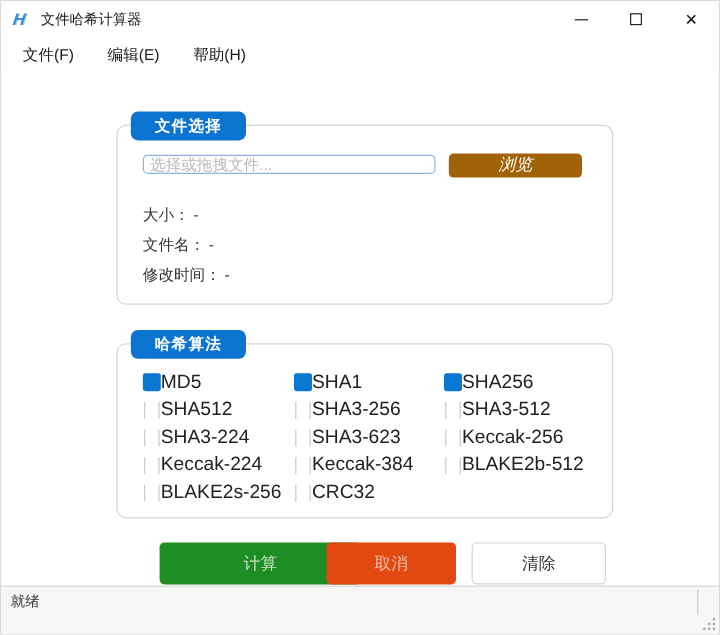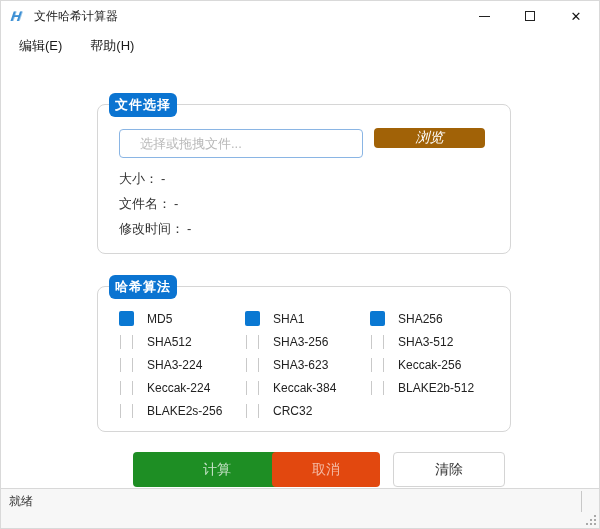--- a/index.html
+++ b/index.html
@@ -22,41 +22,41 @@
 
   
   .menubar { position:absolute; top:30px; left:0; width:100%; height:30px; background:#fff; padding-left:4px; display:flex; align-items:center; }
   .menu-item { display:inline-block; padding:4px 14px; font-size:13px; color:#1a1a1a; background:transparent; border:none; font-family:inherit; }
 
   
   .groupbox { position:absolute; left:96px; width:414px; border:1px solid #d6d6d6; border-radius:8px; background:#fff; }
   .gb-file { top:103px; height:150px; }
   .gb-hash { top:285px; height:146px; }
   .gb-badge { position:absolute; left:11px; top:-12px; background:#0b74d1; color:#fff; font-weight:bold;
-              font-size:13px; padding:3px 6px; border-radius:6px; letter-spacing:1px; }
+              font-size:13px; padding:3px 20px; border-radius:6px; letter-spacing:1px; }
 
   
-  .file-input { position:absolute; left:21px; top:24px; width:244px; height:29px;
-                border:1px solid #8ab5e4; border-radius:4px; padding:0 20px; font-size:13px;
+  .file-input { position:absolute; left:21px; top:24px; width:244px; height:16px;
+                border:1px solid #8ab5e4; border-radius:4px; padding:0 5px; font-size:13px;
                 color:#1d4ed8; outline:none; font-family:inherit; }
   .file-input::placeholder { color:#b9b9b9; }
   .browse-btn { position:absolute; left:276px; top:23px; width:111px; height:20px;
                 background:#a16207; color:#fff; border:none; border-radius:4px; font-size:14px; font-family:inherit;font-style:italic; }
   .info-rows { position:absolute; left:21px; top:61px; }
   .info-row { height:25px; line-height:25px; font-size:13px; color:#333; }
   .info-row .val { margin-left:3px; color:#333; }
 
   
   .algo-grid { position:absolute; left:21px; top:20px; width:380px;
                display:grid; grid-template-columns:126px 125px auto; grid-auto-rows:23px; align-items:center; }
   .algo-cell { display:flex; align-items:center; }
   .cb { width:15px; height:15px; background:#0a78d2; border-radius:2px; flex:none; }
   .cb.unchecked { width:13px; height:14px; margin:0 1px; background:transparent; border-radius:0;
                   border-left:1px solid #c9c9c9; border-right:1px solid #c9c9c9; }
-  .algo-label { margin-left:13px; font-size:12px; color:#222; }
+  .algo-label { font-size:16px; color:#222; }
 
   
   .actions { position:absolute; top:451px; left:95px; }
   .act-btn { position:absolute; top:0; height:35px; border:none; border-radius:4px; font-size:14px; font-family:inherit; }
   .btn-calc  { left:0;    width:168px; background:#1e8e24; color:rgba(255,255,255,0.75);margin-left:37px; }
   .btn-cancel{ left:176px; width:108px; background:#e2480f; color:rgba(255,255,255,0.62); }
   .btn-clear { left:297px; width:112px; background:#fff; border:1px solid #d4d4d4; color:#333; }
 
   
   .statusbar { position:absolute; left:0; bottom:0; width:100%; height:40px; background:#f7f7f7; border-top:1px solid #d8d8d8; }
@@ -82,20 +82,21 @@
       <button class="win-btn">
           <span class="glyph-max"></span>
         </button>
       <button class="win-btn">
           <span class="glyph-close">✕</span>
         </button>
     </div>
   </div>
 
   <div class="menubar">
+    <button class="menu-item"><span>文件(F)</span></button>
       <button class="menu-item"><span>编辑(E)</span></button>
       <button class="menu-item"><span>帮助(H)</span></button>
   </div>
 
   <div class="groupbox gb-file">
     <span class="gb-badge">文件选择</span>
     <input class="file-input" type="text" placeholder="选择或拖拽文件..." style="">
     <button class="browse-btn">浏览</button>
     <div class="info-rows">
       <div class="info-row">

